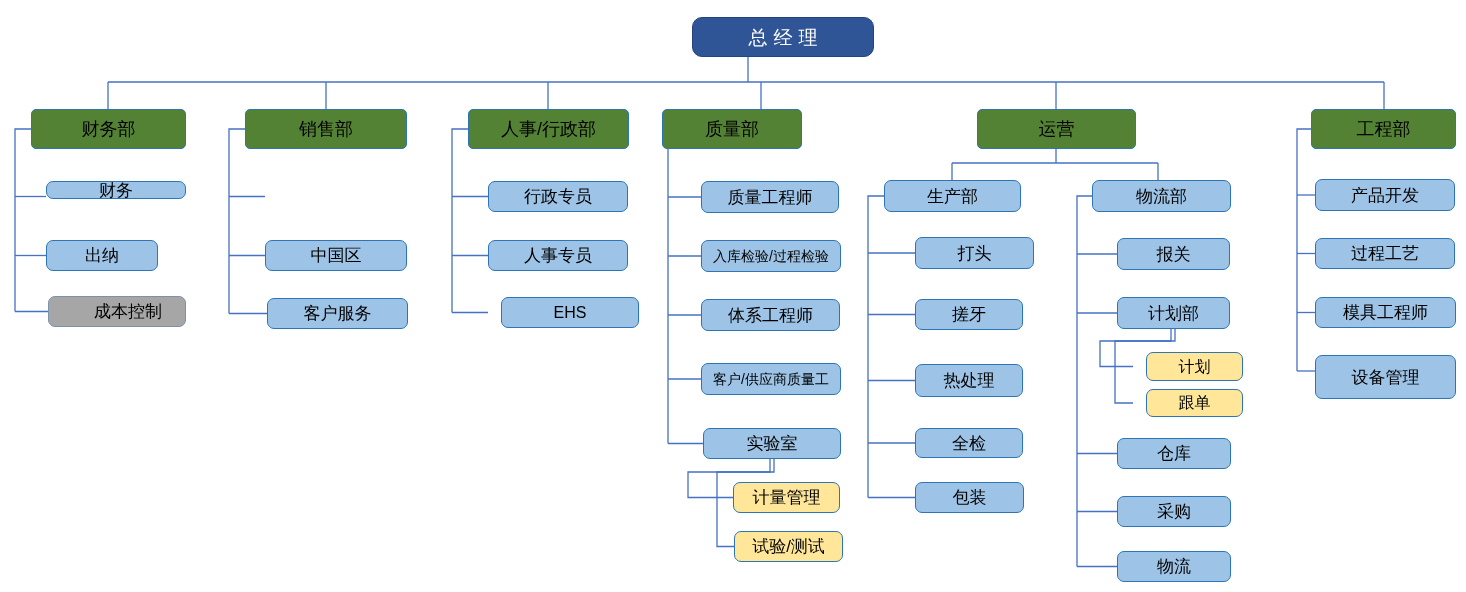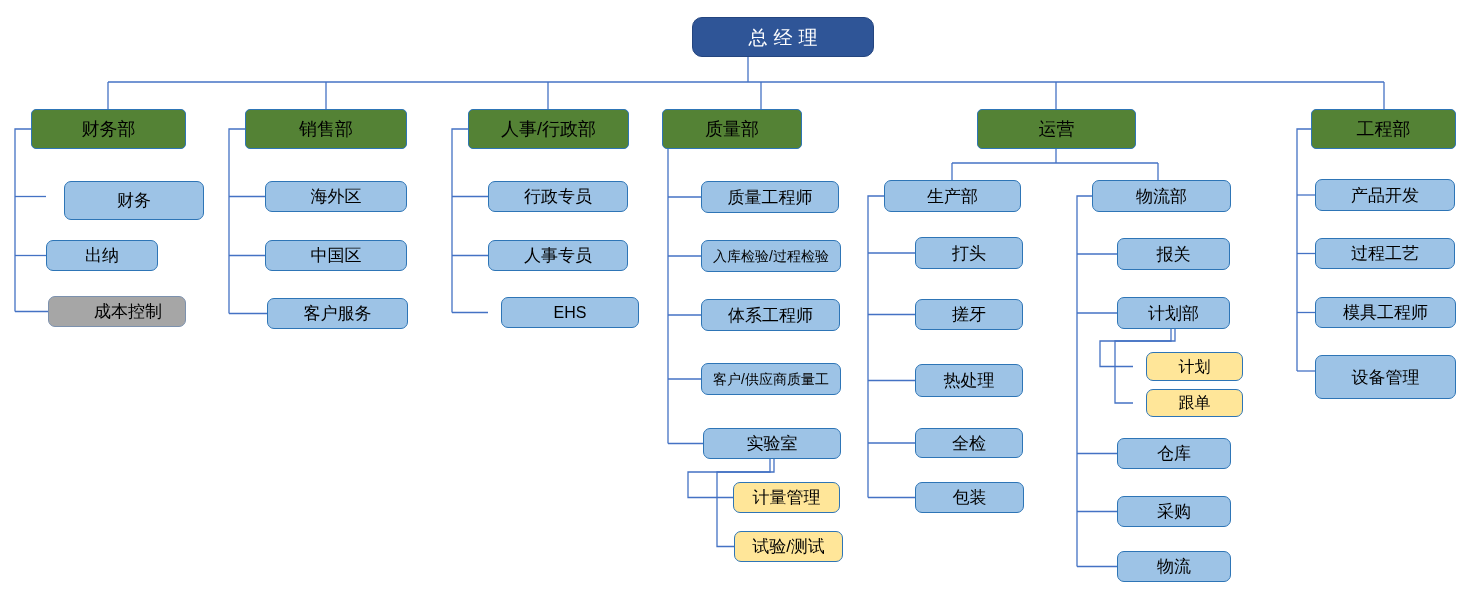--- a/index.html
+++ b/index.html
@@ -100,46 +100,45 @@
     <path class="conn" d="M1311 129 H1297 V371"></path>
     <path class="conn" d="M1297 195 H1315"></path>
     <path class="conn" d="M1297 253.5 H1315"></path>
     <path class="conn" d="M1297 312.5 H1315"></path>
     <path class="conn" d="M1297 371 H1315"></path>
   </svg>
 
   <div class="node root" style="left:657px;top:17px;width:182px;height:40px">总经理</div>
 
   <div class="node dept" style="left:31px;top:109px;width:155px;height:40px">财务部</div>
-  <div class="node" style="left:64px;top:181px;width:140px;height:39px">财务</div>
+  <div class="node" style="left:46px;top:181px;width:140px;height:18px">财务</div>
   <div class="node" style="left:46px;top:240px;width:112px;height:31px">出纳</div>
   <div class="node gray" style="left:48px;top:296px;width:138px;height:31px">成本控制</div>
 
   <div class="node dept" style="left:245px;top:109px;width:162px;height:40px">销售部</div>
-  <div class="node" style="left:265px;top:181px;width:142px;height:31px">海外区</div>
   <div class="node" style="left:265px;top:240px;width:142px;height:31px">中国区</div>
   <div class="node" style="left:267px;top:298px;width:141px;height:31px">客户服务</div>
 
   <div class="node dept" style="left:468px;top:109px;width:161px;height:40px">人事/行政部</div>
   <div class="node" style="left:488px;top:181px;width:140px;height:31px">行政专员</div>
   <div class="node" style="left:488px;top:240px;width:140px;height:31px">人事专员</div>
   <div class="node sm16" style="left:488px;top:297px;width:138px;height:31px">EHS</div>
 
   <div class="node dept" style="left:662px;top:109px;width:140px;height:40px">质量部</div>
   <div class="node small" style="left:701px;top:240px;width:140px;height:32px">入库检验/过程检验</div>
   <div class="node" style="left:701px;top:181px;width:138px;height:32px">质量工程师</div>
   <div class="node" style="left:701px;top:299px;width:139px;height:32px">体系工程师</div>
   <div class="node small" style="left:701px;top:363px;width:140px;height:32px">客户/供应商质量工</div>
   <div class="node" style="left:703px;top:428px;width:138px;height:31px">实验室</div>
   <div class="node yellow" style="left:733px;top:482px;width:107px;height:31px">计量管理</div>
   <div class="node yellow" style="left:734px;top:531px;width:109px;height:31px">试验/测试</div>
 
   <div class="node dept" style="left:977px;top:109px;width:159px;height:40px">运营</div>
   <div class="node" style="left:884px;top:180px;width:137px;height:32px">生产部</div>
-  <div class="node" style="left:915px;top:237px;width:108px;height:32px">打头</div>
+  <div class="node" style="left:915px;top:237px;width:119px;height:32px">打头</div>
   <div class="node" style="left:915px;top:299px;width:108px;height:31px">搓牙</div>
   <div class="node" style="left:915px;top:364px;width:108px;height:33px">热处理</div>
   <div class="node" style="left:915px;top:428px;width:108px;height:30px">全检</div>
   <div class="node" style="left:915px;top:482px;width:109px;height:31px">包装</div>
   <div class="node" style="left:1092px;top:180px;width:139px;height:32px">物流部</div>
   <div class="node" style="left:1117px;top:238px;width:113px;height:32px">报关</div>
   <div class="node" style="left:1117px;top:297px;width:113px;height:32px">计划部</div>
   <div class="node yellow sm16" style="left:1133px;top:352px;width:97px;height:29px">计划</div>
   <div class="node yellow sm16" style="left:1133px;top:389px;width:97px;height:28px">跟单</div>
   <div class="node" style="left:1117px;top:438px;width:114px;height:31px">仓库</div>

